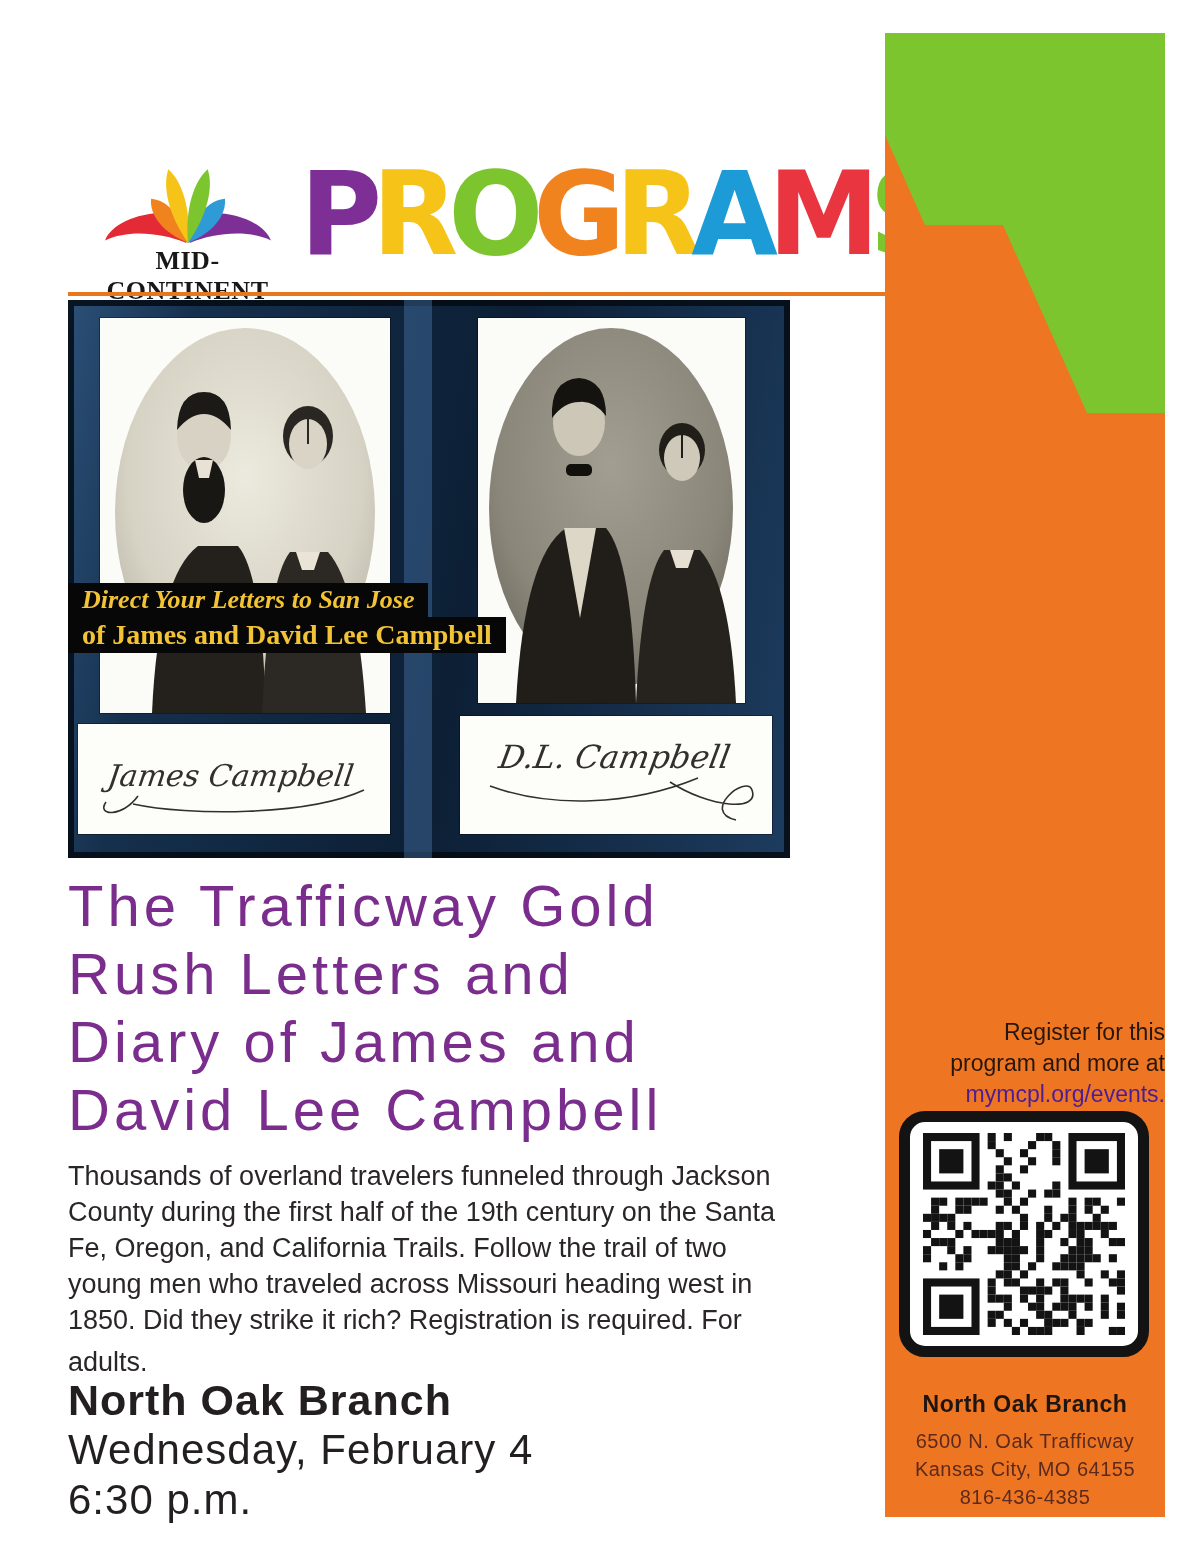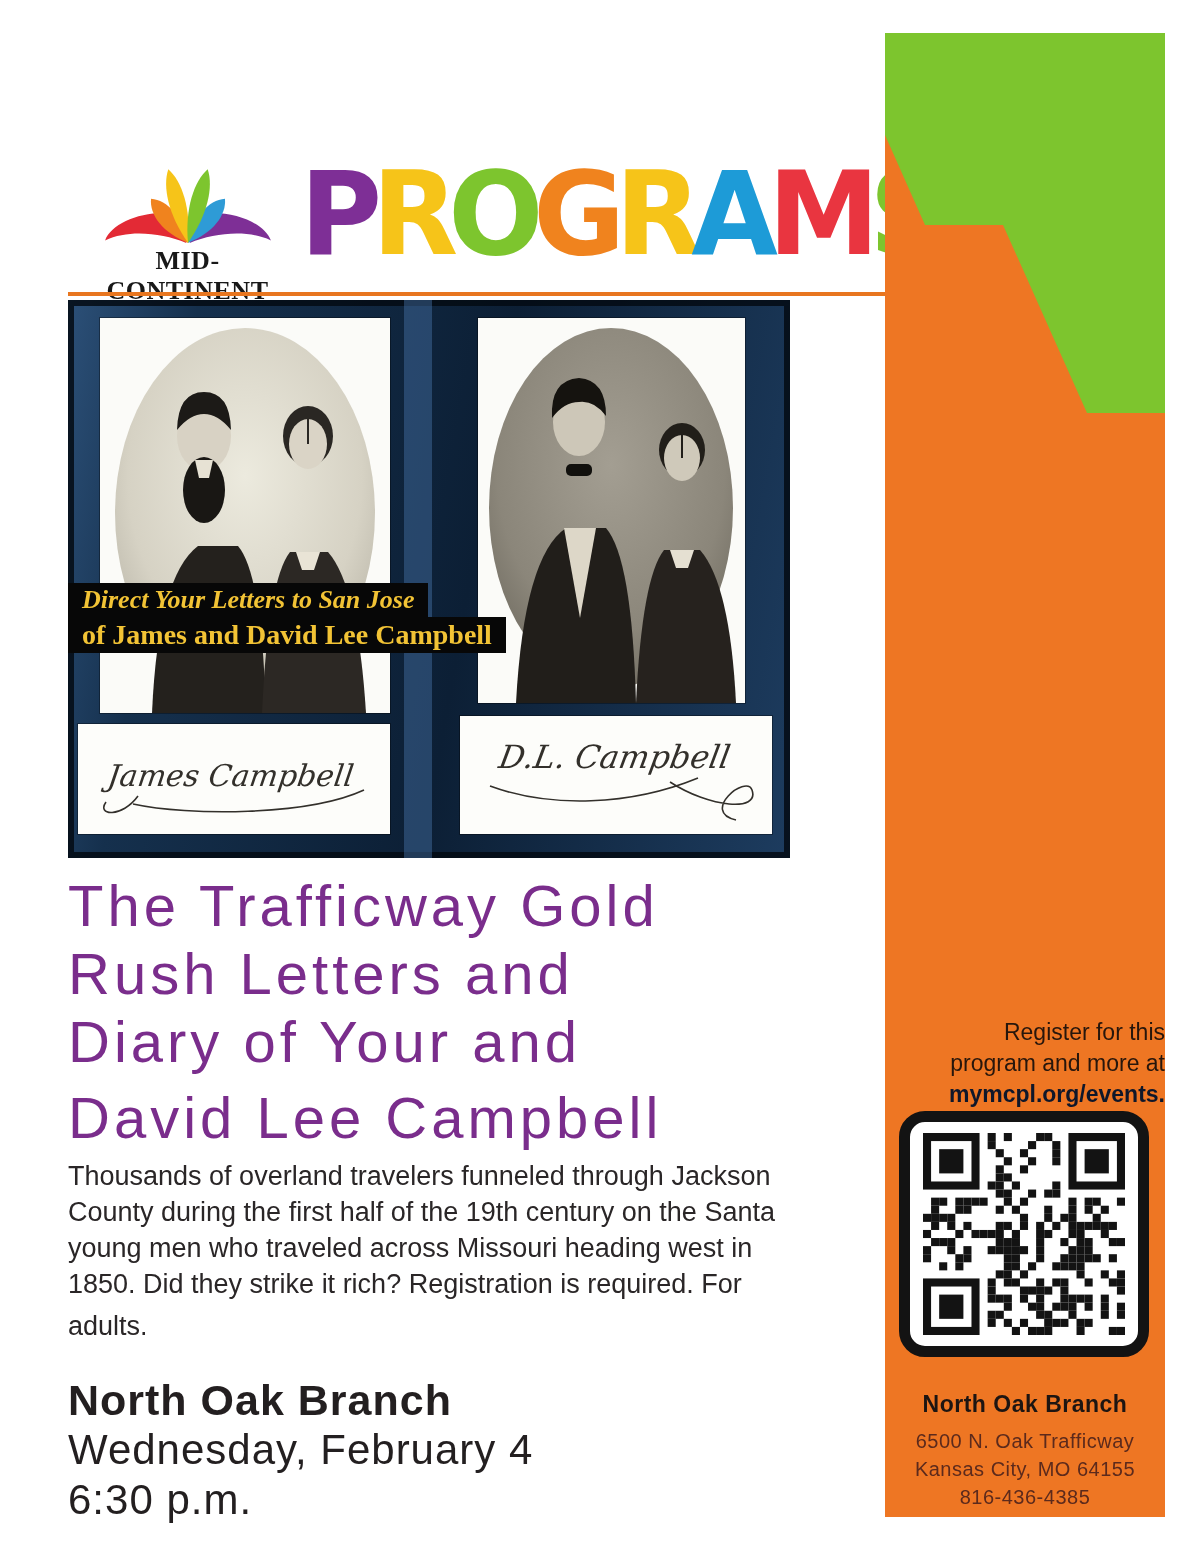--- a/index.html
+++ b/index.html
@@ -35,34 +35,34 @@
   .ov1{font-size:26px;font-weight:bold;font-style:italic;}
   .ov2,.ov3{font-size:28px;font-weight:bold;margin-top:-3px;}
   .sig-card{position:absolute;background:#fdfdfa;box-shadow:0 0 0 1px rgba(0,0,0,.35);}
   .sig-left{left:10px;top:424px;width:312px;height:110px;}
   .sig-right{left:392px;top:416px;width:312px;height:118px;}
   .sig-card svg{display:block;width:100%;height:100%;}
 
   
   .title{position:absolute;left:68px;top:872px;width:800px;color:#7A2D8C;
          font-size:58px;line-height:68px;letter-spacing:4px;font-weight:400;}
-  .title .t4{margin-top:8px;}
+  .title .t4{}
   .description{position:absolute;left:68px;top:1158px;width:800px;color:#2a2627;
                font-size:27px;line-height:36px;}
   .description .d6{margin-top:6px;}
   .venue{position:absolute;left:68px;top:1375px;color:#231F20;}
   .venue-name{font-size:43px;font-weight:bold;letter-spacing:1px;line-height:50px;}
   .venue-date,.venue-time{font-size:42px;line-height:50px;letter-spacing:1px;}
 
   
   .sidebar{position:absolute;left:885px;top:33px;width:280px;height:1484px;background:#EE7623;}
   .green-shape{position:absolute;left:0;top:0;width:280px;height:380px;}
   .register{position:absolute;left:0;top:984px;width:100%;text-align:right;
             font-size:23px;line-height:31px;color:#27160c;}
-  .register .url{font-weight:bold;color:#0f172a;margin-left:27px;}
+  .register .url{font-weight:normal;color:#4c1d95;margin-left:27px;}
   .qr-card{position:absolute;left:14px;top:1078px;width:206px;height:202px;background:#ffffff;
            border:11px solid #131313;border-radius:26px;padding:11px;}
   .qr-card svg{display:block;width:100%;height:100%;}
   .branch{position:absolute;left:0;top:1358px;width:100%;text-align:center;}
   .branch-name{font-size:23px;font-weight:bold;color:#1d1512;letter-spacing:.5px;margin-bottom:9px;}
   .branch-line{font-size:20px;line-height:28px;color:#5C2A1C;letter-spacing:.5px;}
 </style>
 </head>
 <body>
 
@@ -169,27 +169,28 @@
       <svg viewBox="0 0 312 118">
         <text x="162" y="52" text-anchor="middle" font-family="DejaVu Serif, serif" font-style="italic" font-size="32" fill="#33302b" transform="skewX(-10)">D.L. Campbell</text>
         <path d="M30,70 C90,92 170,90 238,62 M210,66 C250,92 300,96 292,74 C286,58 240,96 276,104" stroke="#33302b" stroke-width="1.6" fill="none"></path>
       </svg>
     </div>
   </div>
 
   <div class="title">
     <div class="t1">The Trafficway Gold</div>
     <div class="t2">Rush Letters and</div>
-    <div class="t3">Diary of Your and</div>
+    <div class="t3">Diary of James and</div>
     <div class="t4">David Lee Campbell</div>
   </div>
 
   <div class="description">
     <div>Thousands of overland travelers funneled through Jackson</div>
     <div>County during the first half of the 19th century on the Santa</div>
+    <div>Fe, Oregon, and California Trails. Follow the trail of two</div>
     <div>young men who traveled across Missouri heading west in</div>
     <div>1850. Did they strike it rich? Registration is required. For</div>
     <div class="d6">adults.</div>
   </div>
 
   <div class="venue">
     <div class="venue-name">North Oak Branch</div>
     <div class="venue-date">Wednesday, February 4</div>
     <div class="venue-time">6:30 p.m.</div>
   </div>

